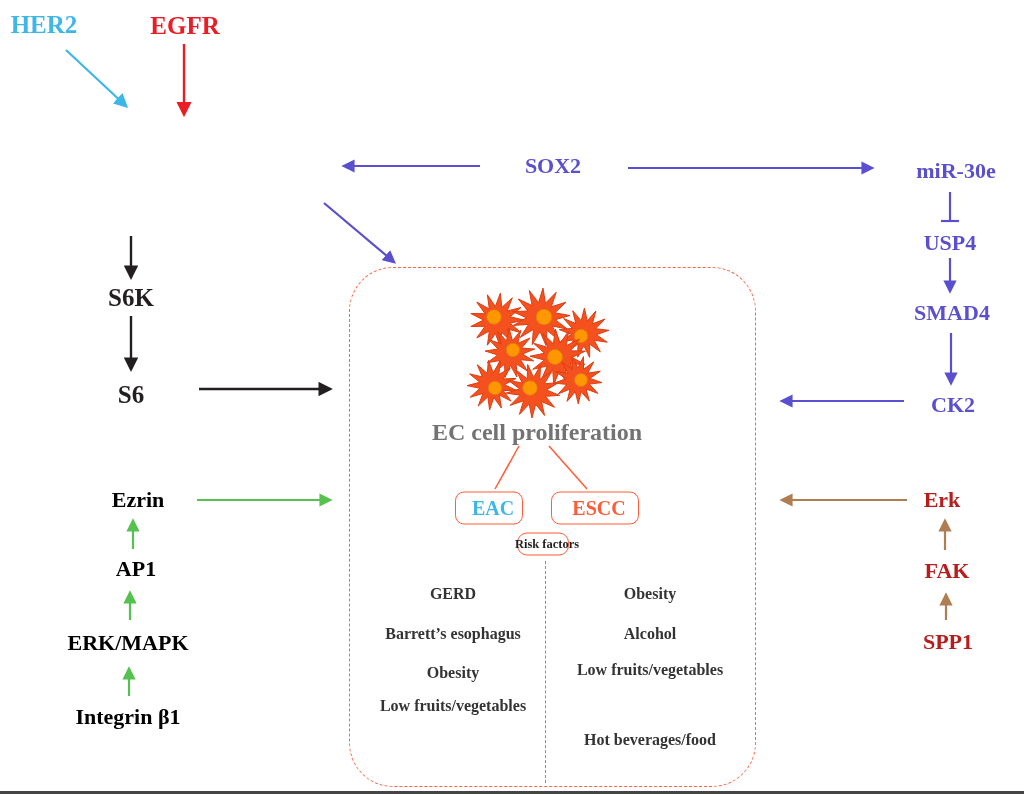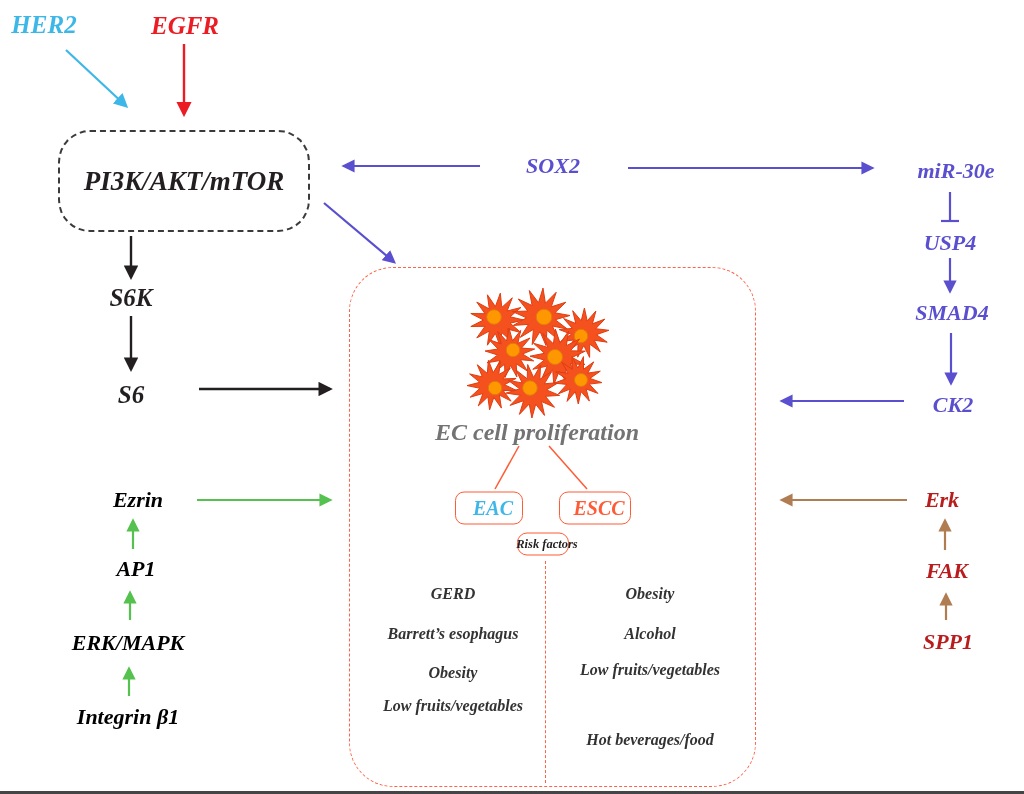--- a/index.html
+++ b/index.html
@@ -1,18 +1,18 @@
 <!DOCTYPE html>
 <html><head>
 <meta charset="utf-8">
 <style>
   *{margin:0;padding:0;box-sizing:border-box}
   html,body{width:1024px;height:794px;background:#ffffff;overflow:hidden;
     font-family:"Liberation Serif","DejaVu Serif",serif;}
-  #canvas{position:relative;width:1024px;height:794px;background:#ffffff;font-style:italic;}
+  #canvas{position:relative;width:1024px;height:794px;background:#ffffff;}
   #wires{position:absolute;left:0;top:0;z-index:1;}
   .abs{position:absolute;transform:translate(-50%,-50%);white-space:nowrap;
        font-weight:bold;z-index:2;line-height:1;}
   .c-her2{color:#3db7e8}
   .c-egfr{color:#ec1c24}
   .c-black{color:#231f20}
   .c-purple{color:#5a4fcf}
   .c-green{color:#000000}
   .c-brown{color:#b91c1c}
   .fs25{font-size:25px}
@@ -20,21 +20,21 @@
   .pi3k-box{position:absolute;left:58px;top:130px;width:252px;height:102px;
      border:2px dashed #3a3a3a;border-radius:32px;display:flex;align-items:center;
      justify-content:center;font-size:27px;font-weight:bold;color:#231f20;z-index:2;background:transparent;}
   .central-box{position:absolute;left:349px;top:267px;width:407px;height:520px;
      border:1.6px dashed #ff6347;border-radius:44px;z-index:0;background:transparent;}
   .ec-label{font-size:24px;color:#737373;}
   .chip{position:absolute;transform:translate(-50%,-50%);border:1.6px solid #ff5b36;
      border-radius:9px;background:#fff;font-weight:bold;z-index:2;
      display:flex;align-items:center;justify-content:center;white-space:nowrap;padding-left:8px;}
   .chip-eac{left:489px;top:508px;width:68px;height:33px;font-size:20px;color:#3db7e8;}
-  .chip-escc{left:595px;top:508px;width:72px;height:33px;font-size:20px;color:#ff5b36;border-radius:9px;}
+  .chip-escc{left:595px;top:508px;width:88px;height:33px;font-size:20px;color:#ff5b36;border-radius:9px;}
   .chip-risk{left:543px;top:544px;width:52px;height:23px;font-size:12.5px;color:#231f20;
      border-width:1.2px;border-radius:10px;}
   .risk-item{font-size:16px;color:#333333;}
   .divider{position:absolute;left:545px;top:561px;height:222px;width:0;
      border-left:1.4px dashed #ff6347;z-index:1;}
   .bottom-edge{position:absolute;left:0;bottom:0;width:1024px;height:3px;background:#454545;z-index:3;}
 </style>
 </head>
 <body>
 
@@ -110,23 +110,20 @@
         <circle cx="581" cy="380" r="6.48" fill="#ff9800" stroke="#e07a10" stroke-width="1"></circle>
       </g>
   </svg>
 
   <div class="central-box"></div>
   <div class="divider"></div>
 
   <div class="abs c-her2 fs25" style="left:44px;top:24px;">HER2</div>
   <div class="abs c-egfr fs25" style="left:185px;top:25px;">EGFR</div>
 
-  <div class="pi3k-box">
-    <span>PI3K/AKT/mTOR</span>
-  </div>
 
   <div class="abs c-purple fs24" style="left:553px;top:166px;">SOX2</div>
 
   <div class="abs c-purple fs24" style="left:956px;top:171px;">miR-30e</div>
   <div class="abs c-purple fs24" style="left:950px;top:243px;">USP4</div>
   <div class="abs c-purple fs24" style="left:952px;top:313px;">SMAD4</div>
   <div class="abs c-purple fs24" style="left:953px;top:405px;">CK2</div>
 
   <div class="abs c-black fs25" style="left:131px;top:297px;">S6K</div>
   <div class="abs c-black fs25" style="left:131px;top:394px;">S6</div>

